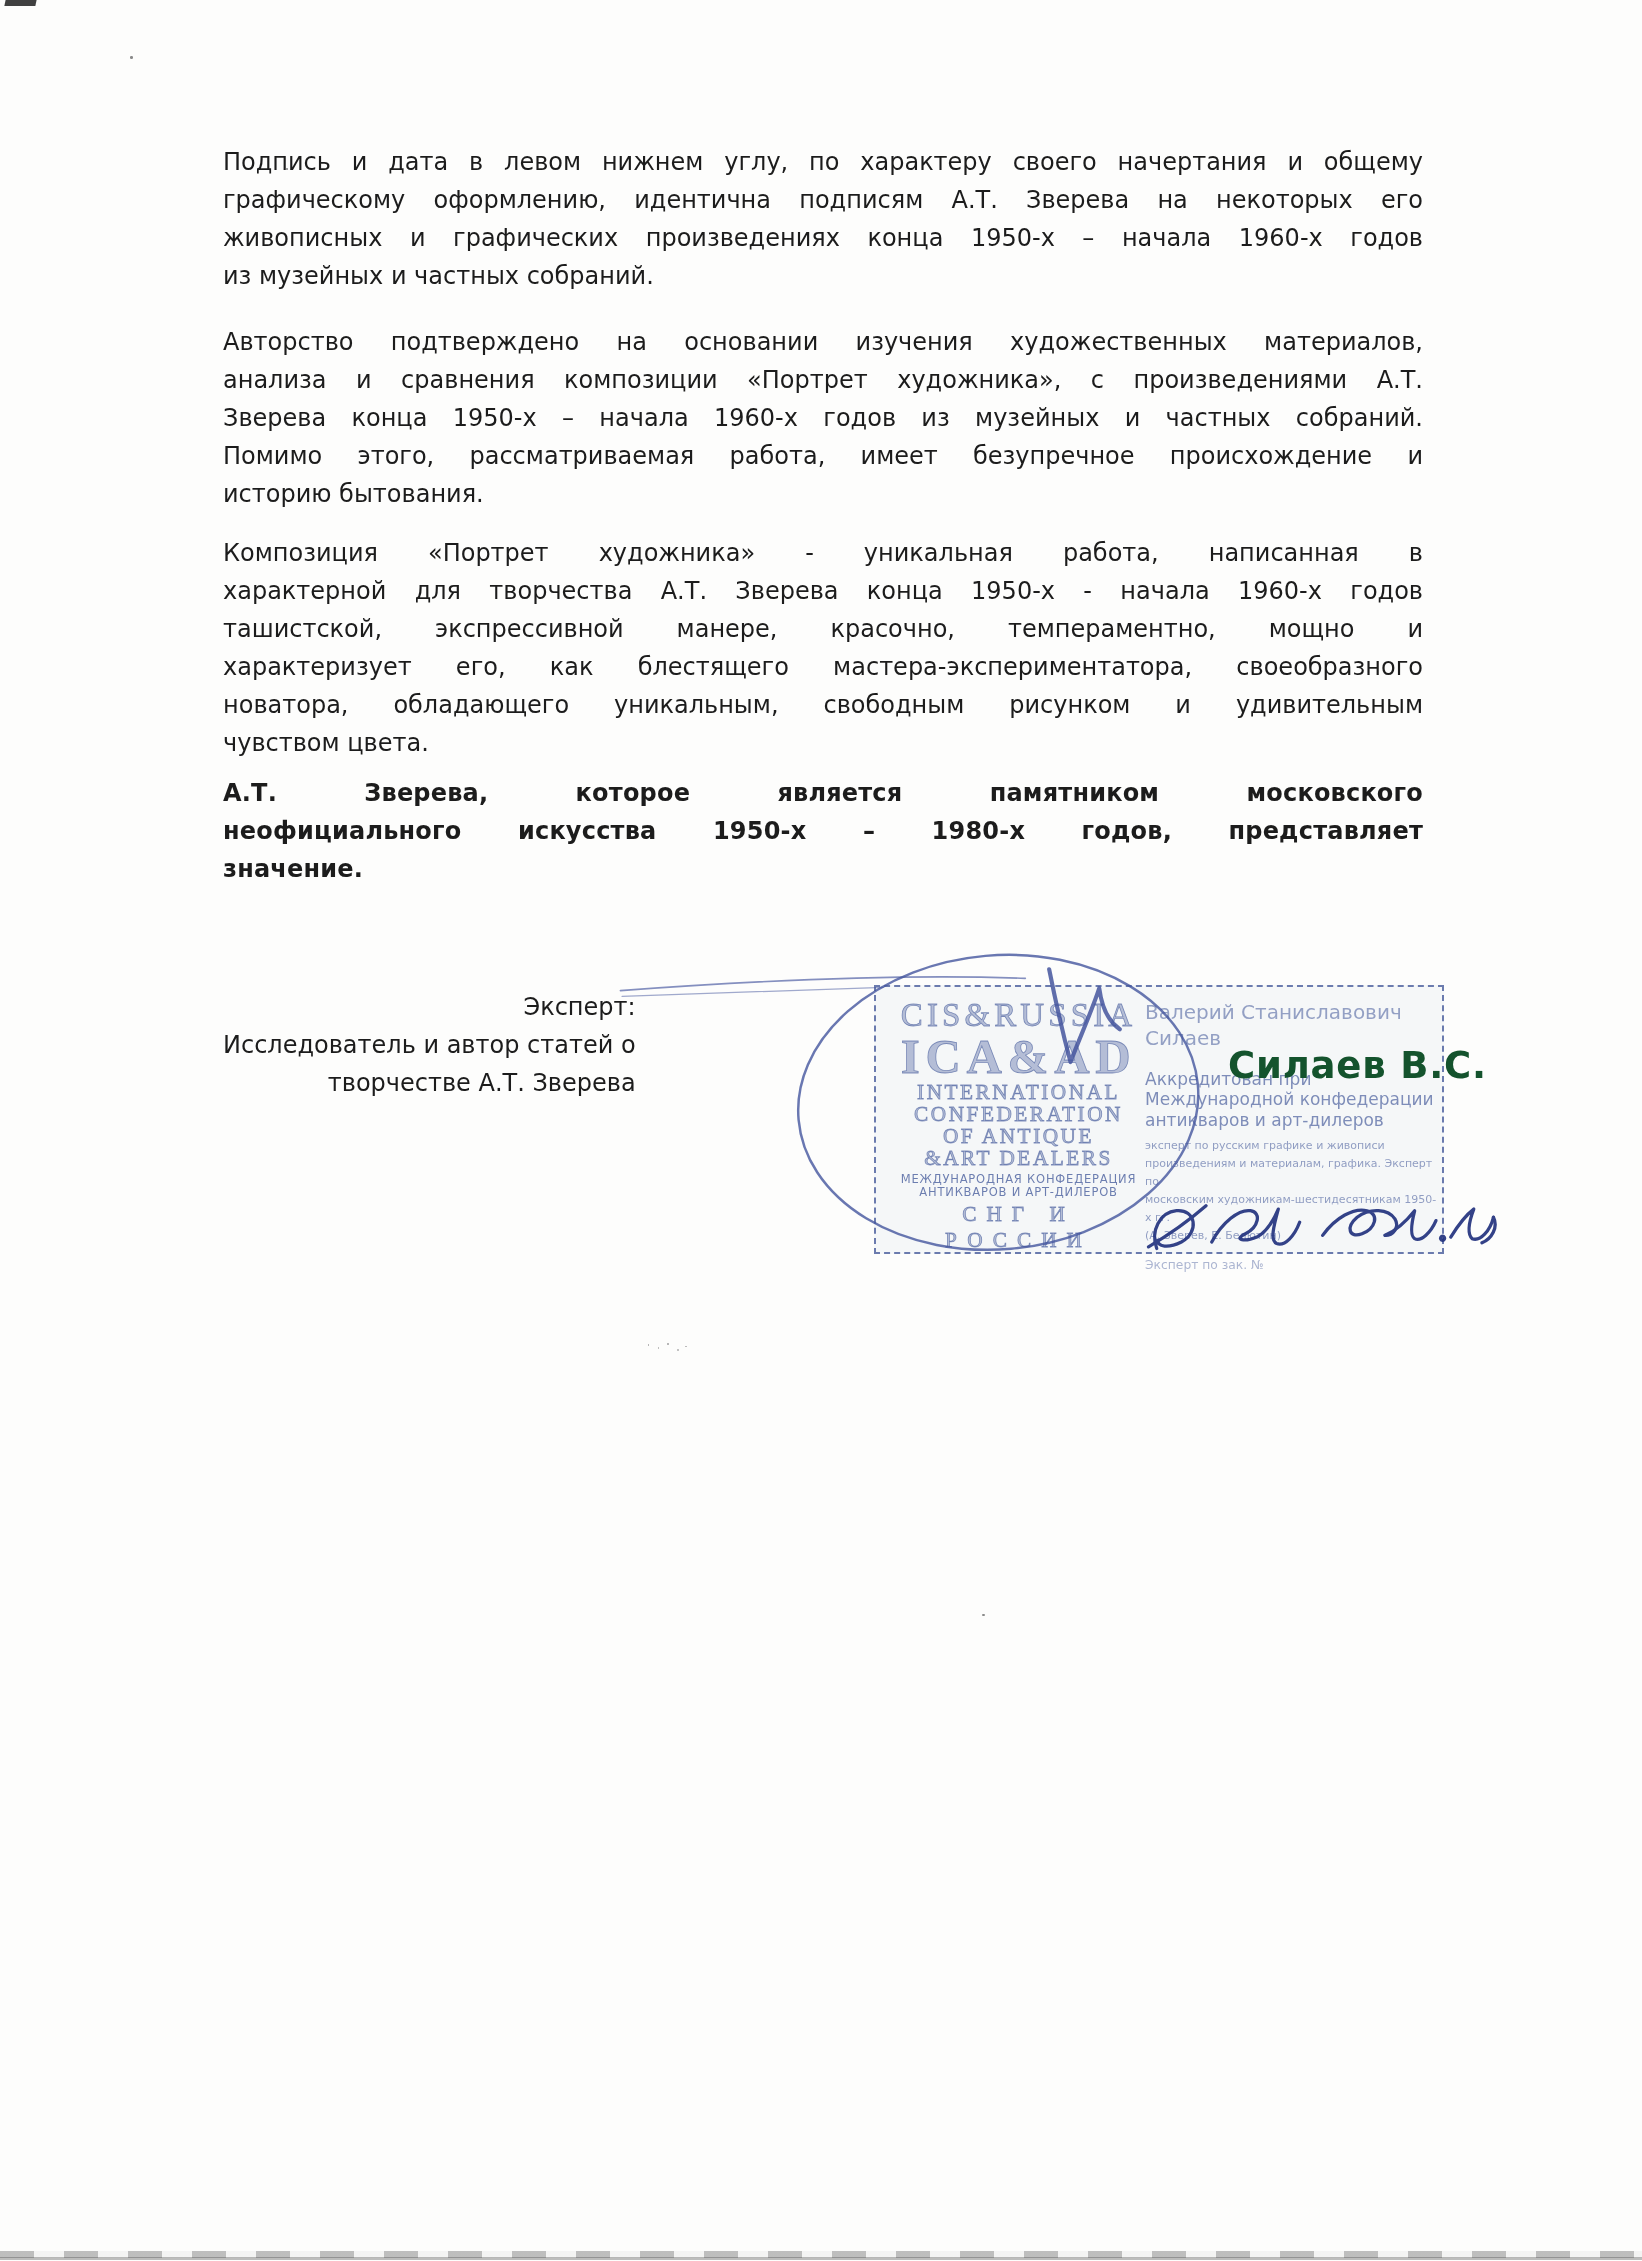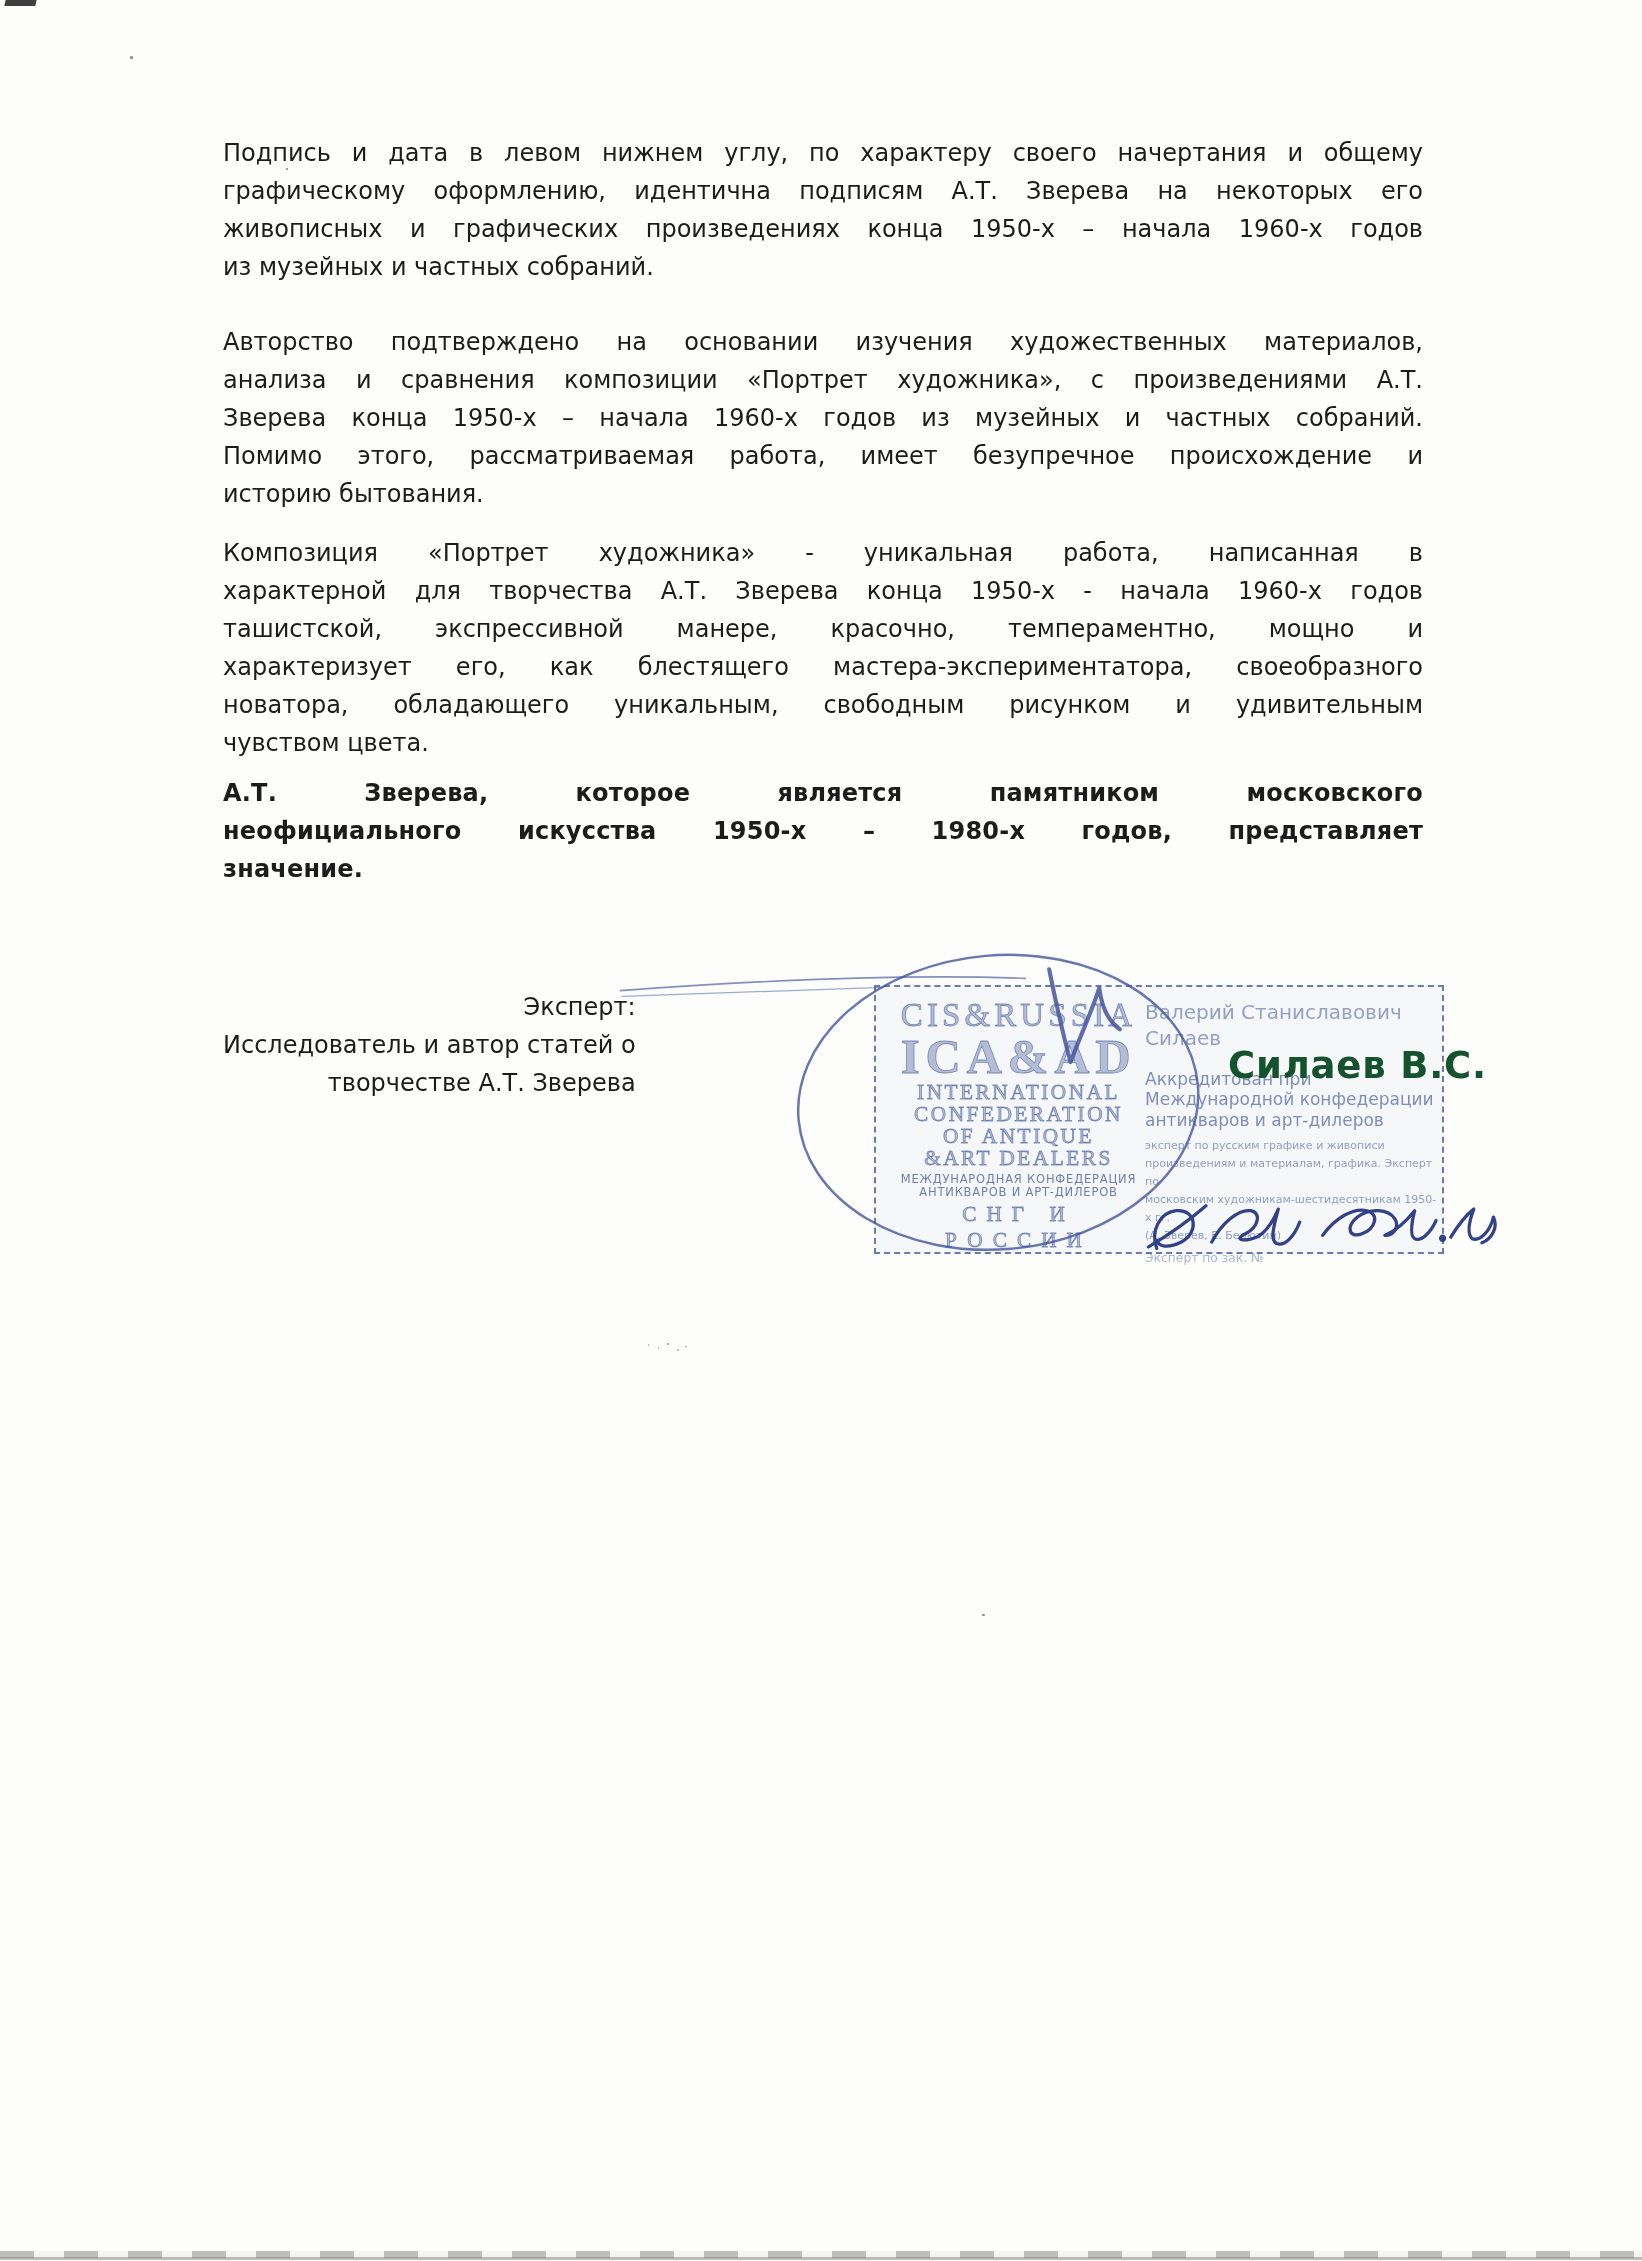--- a/index.html
+++ b/index.html
@@ -53,21 +53,21 @@
   }
   .sl-cng{font-size:21.3px;letter-spacing:10px;line-height:26px;margin-top:1.6px;}
   .stamp-right{
     position:absolute;left:269px;top:11.5px;width:292px;
     color:rgba(74,95,158,0.82);
     font-family:"DejaVu Sans",sans-serif;
   }
   .sr-name{font-size:20px;line-height:26px;opacity:.7;filter:blur(0.3px);}
   .sr-accred{font-size:17px;line-height:20.5px;margin-top:18px;opacity:.85;filter:blur(0.2px);}
   .sr-small{font-size:11px;line-height:18px;margin-top:6.6px;opacity:.72;filter:blur(0.3px);}
-  .sr-order{font-size:12.3px;margin-top:6px;opacity:.55;filter:blur(0.3px);}
+  .sr-order{font-size:12.3px;margin-top:13px;opacity:.55;filter:blur(0.3px);}
   .printed-name{
     position:absolute;left:1228px;top:1044px;
     font-size:37px;font-weight:600;color:#14532d;
     font-family:"DejaVu Sans",sans-serif;letter-spacing:0.8px;
     z-index:5;
   }
   
   .ink{position:absolute;left:567px;top:920px;z-index:6;pointer-events:none;}
   
   .corner-mark{
@@ -95,21 +95,21 @@
   .bottom-line{
     position:absolute;left:0;top:2257px;width:1642px;height:2.5px;
     background:rgba(70,70,70,0.35);
   }
 </style>
 </head>
 <body>
 
 <div class="page">
 
-  <div class="para" style="top:134px">
+  <div class="para" style="top:143px">
     <div class="line">Подпись и дата в левом нижнем углу, по характеру своего начертания и общему</div>
     <div class="line">графическому оформлению, идентична подписям А.Т. Зверева на некоторых его</div>
     <div class="line">живописных и графических произведениях конца 1950-х – начала 1960-х годов</div>
     <div class="line">из музейных и частных собраний.</div>
   </div>
 
   <div class="para" style="top:323px">
     <div class="line">Авторство подтверждено на основании изучения художественных материалов,</div>
     <div class="line">анализа и сравнения композиции «Портрет художника», с произведениями А.Т.</div>
     <div class="line">Зверева конца 1950-х – начала 1960-х годов из музейных и частных собраний.</div>

